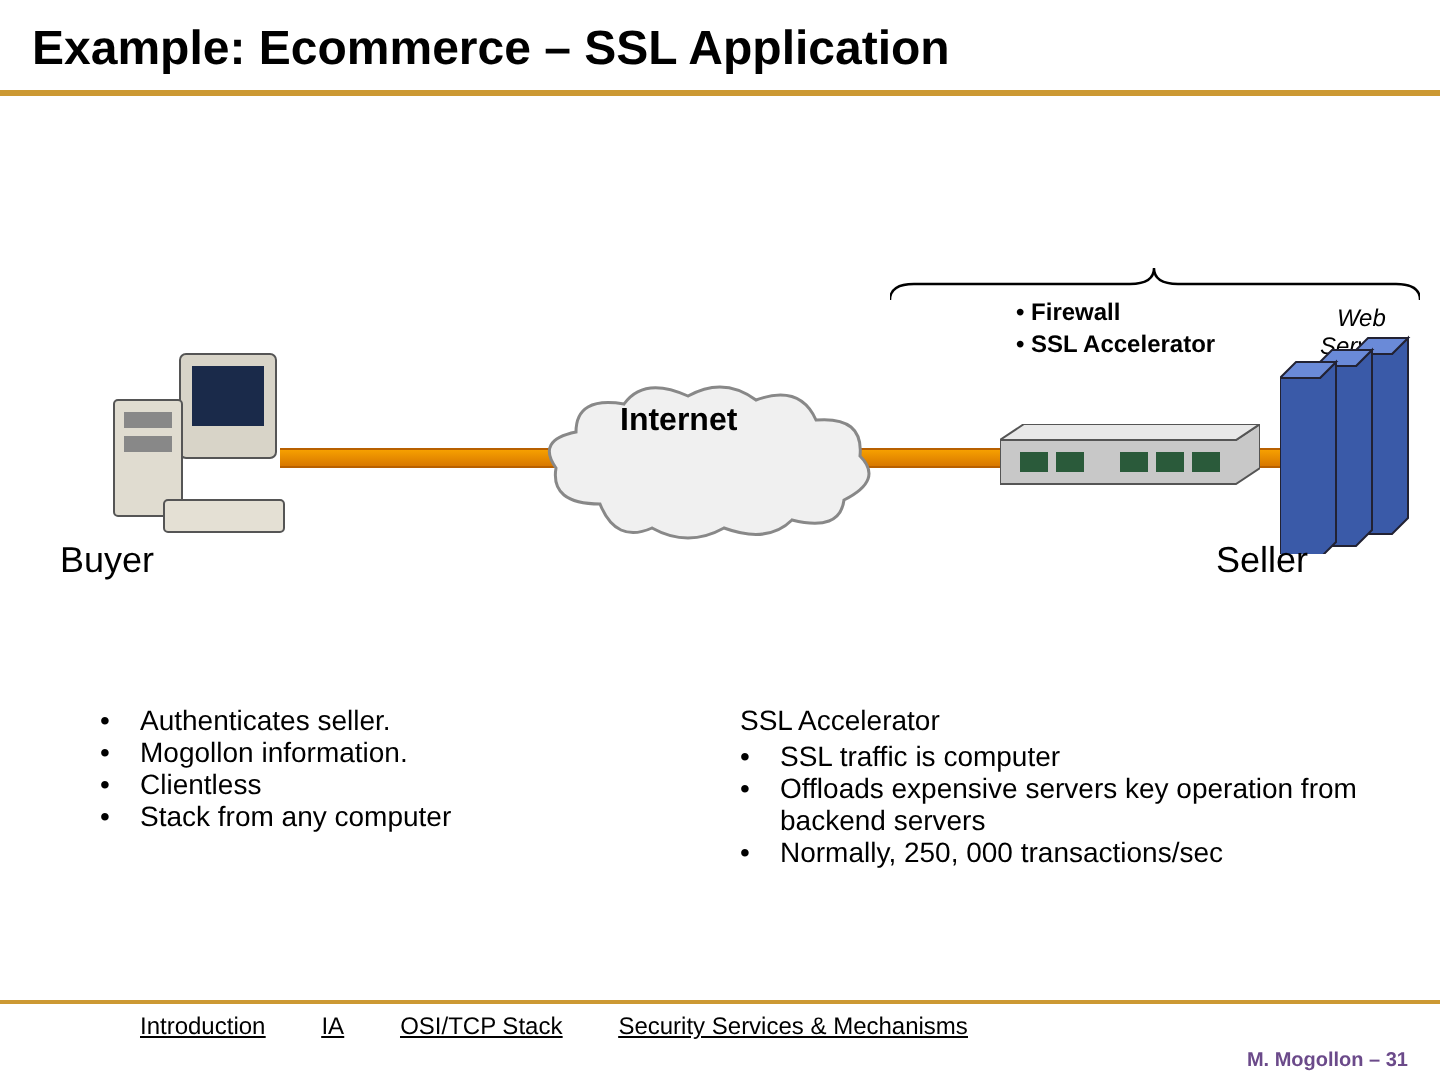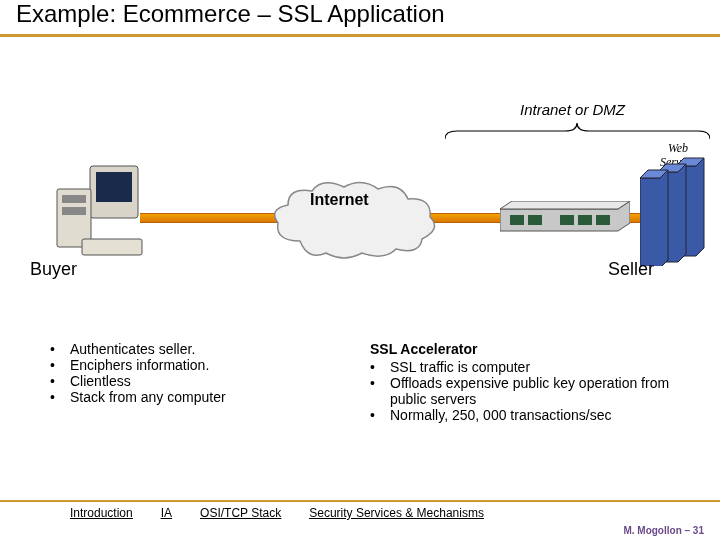--- a/index.html
+++ b/index.html
@@ -1,61 +1,64 @@
 <!DOCTYPE html>
 <html><head>
 <meta charset="utf-8">
 <style>
   * { margin: 0; padding: 0; box-sizing: border-box; }
   body { font-family: Arial, sans-serif; width: 720px; height: 540px; background: #fff; position: relative; overflow: hidden; }
-  .title { font-size: 24px; font-weight: normal; color: #000; padding: 0 16px 6px 16px; }
+  .title { font-size: 24px; font-weight: bold; color: #000; padding: 11px 16px 6px 16px; }
   .title-underline { height: 3px; background: #cc9933; margin: 0 0 4px 0; }
   .diagram { position: relative; width: 720px; height: 300px; }
   .intranet-label { position: absolute; top: 60px; left: 520px; font-style: italic; font-size: 15px; }
   .brace { position: absolute; top: 82px; left: 445px; width: 265px; height: 16px; }
   .brace svg { width: 100%; height: 100%; }
   .fw-box { position: absolute; top: 97px; left: 508px; font-size: 12px; font-weight: bold; line-height: 1.3; }
-  .web-label { position: absolute; top: 100px; left: 660px; font-size: 12px; font-style: italic; text-align: center; line-height: 1.2; font-family: Liberation Serif, serif; }
+  .web-label { position: absolute; top: 100px; left: 660px; font-size: 12px; font-style: italic; text-align: center; line-height: 1.2; }
   .conn-bar { position: absolute; top: 172px; height: 10px; background: linear-gradient(#f6a000,#d87800); border-top: 1px solid #b86000; border-bottom: 1px solid #b86000; }
   .computer { position: absolute; top: 120px; left: 52px; width: 100px; height: 100px; }
   .cloud { position: absolute; top: 140px; left: 270px; width: 170px; height: 80px; }
   .cloud-shape { position: absolute; inset: 0; }
   .internet-label { position: absolute; top: 150px; left: 310px; font-weight: bold; font-size: 16px; z-index: 5; }
   .appliance { position: absolute; top: 160px; left: 500px; width: 130px; height: 32px; }
   .servers { position: absolute; top: 115px; left: 640px; width: 70px; height: 110px; }
   .buyer-label { position: absolute; top: 218px; left: 30px; font-size: 18px; text-align: center; }
   .seller-label { position: absolute; top: 218px; left: 560px; font-size: 18px; margin-left: 48px; }
   .cols { display: flex; padding: 0 30px 0 50px; gap: 40px; font-size: 14px; }
   .col-left { width: 280px; }
   .col-right { width: 320px; }
   .bul { display: flex; }
   .bul .dot { width: 20px; }
   .bul .txt { flex: 1; }
-  .ssl-head { font-weight: bold; margin-bottom: 2px; }
+  .ssl-head { font-weight: normal; margin-bottom: 2px; }
   .footer { position: absolute; bottom: 20px; left: 0; right: 0; text-decoration: underline; }
   .footer-bar { height: 2px; background: #cc9933; margin: 0 0 4px 0; }
   .footer-links { display: flex; gap: 28px; font-size: 12px; padding: 0 70px; color: #000; }
   .footer-links span { text-decoration: underline; }
   .attr { position: absolute; bottom: 4px; right: 16px; font-size: 10px; color: #6b4a8a; font-weight: bold; }
 </style>
 </head>
 <body>
 
 <div class="title">Example: Ecommerce – SSL Application</div>
 <div class="title-underline"></div>
 
 <div class="diagram">
-  <div class="intranet-label">Intranet or DMZ</div>
 
   <div class="brace">
     <svg viewBox="0 0 265 16">
         <path d="M0 16 Q0 8 12 8 L120 8 Q132 8 132 0 Q132 8 144 8 L253 8 Q265 8 265 16" fill="none" stroke="#000" stroke-width="1.2"></path>
       </svg>
   </div>
 
+  <div class="fw-box">
+    <div>• Firewall</div>
+    <div>• SSL Accelerator</div>
+  </div>
 
   <div class="web-label">
     <div>Web</div>
     <div>Servers</div>
   </div>
 
   <div class="conn-bar" style="left:140px;width:140px"></div>
   <div class="conn-bar" style="left:430px;width:80px"></div>
   <div class="conn-bar" style="left:625px;width:30px"></div>
 
@@ -111,40 +114,40 @@
 </div>
 
 <div class="cols">
   <div class="col-left">
     <div class="bul">
         <div class="dot">•</div>
         <div class="txt">Authenticates seller.</div>
       </div>
     <div class="bul">
         <div class="dot">•</div>
-        <div class="txt">Enciphers information.</div>
+        <div class="txt">Mogollon information.</div>
       </div>
     <div class="bul">
         <div class="dot">•</div>
         <div class="txt">Clientless</div>
       </div>
     <div class="bul">
         <div class="dot">•</div>
         <div class="txt">Stack from any computer</div>
       </div>
   </div>
   <div class="col-right">
     <div class="ssl-head">SSL Accelerator</div>
     <div class="bul">
         <div class="dot">•</div>
         <div class="txt">SSL traffic is computer</div>
       </div>
     <div class="bul">
         <div class="dot">•</div>
-        <div class="txt">Offloads expensive public key operation from public servers</div>
+        <div class="txt">Offloads expensive servers key operation from backend servers</div>
       </div>
     <div class="bul">
         <div class="dot">•</div>
         <div class="txt">Normally, 250, 000 transactions/sec</div>
       </div>
   </div>
 </div>
 
 <div class="footer">
   <div class="footer-bar"></div>

